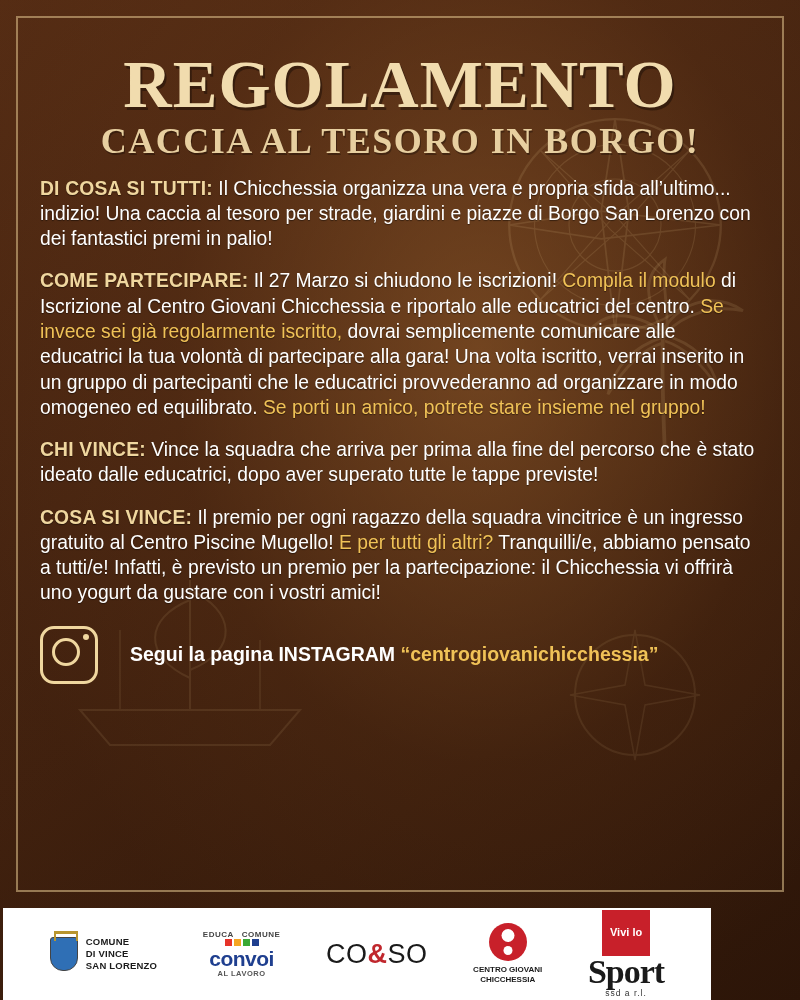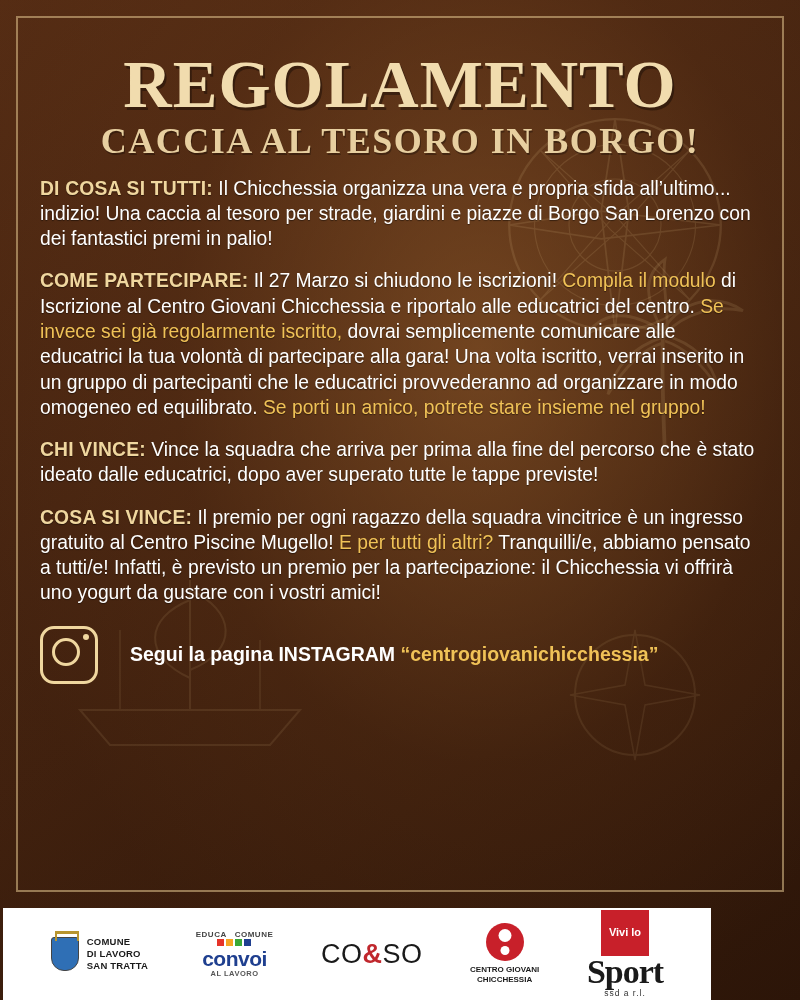--- a/index.html
+++ b/index.html
@@ -328,22 +328,22 @@
     </div>
 
   </div>
 
   <div class="footer">
 
     <div class="logo">
       <div class="crest"></div>
       <div class="comune-text">
         <div>COMUNE</div>
-        <div>DI LAVORO</div>
-        <div>SAN TRATTA</div>
+        <div>DI VINCE</div>
+        <div>SAN LORENZO</div>
       </div>
     </div>
 
     <div class="educa-wrap">
       <div class="educa-top">
         <span>EDUCA</span>
         <span>COMUNE</span>
       </div>
       <div class="swatches">
         <div class="sw" style="background:#e63329"></div>

